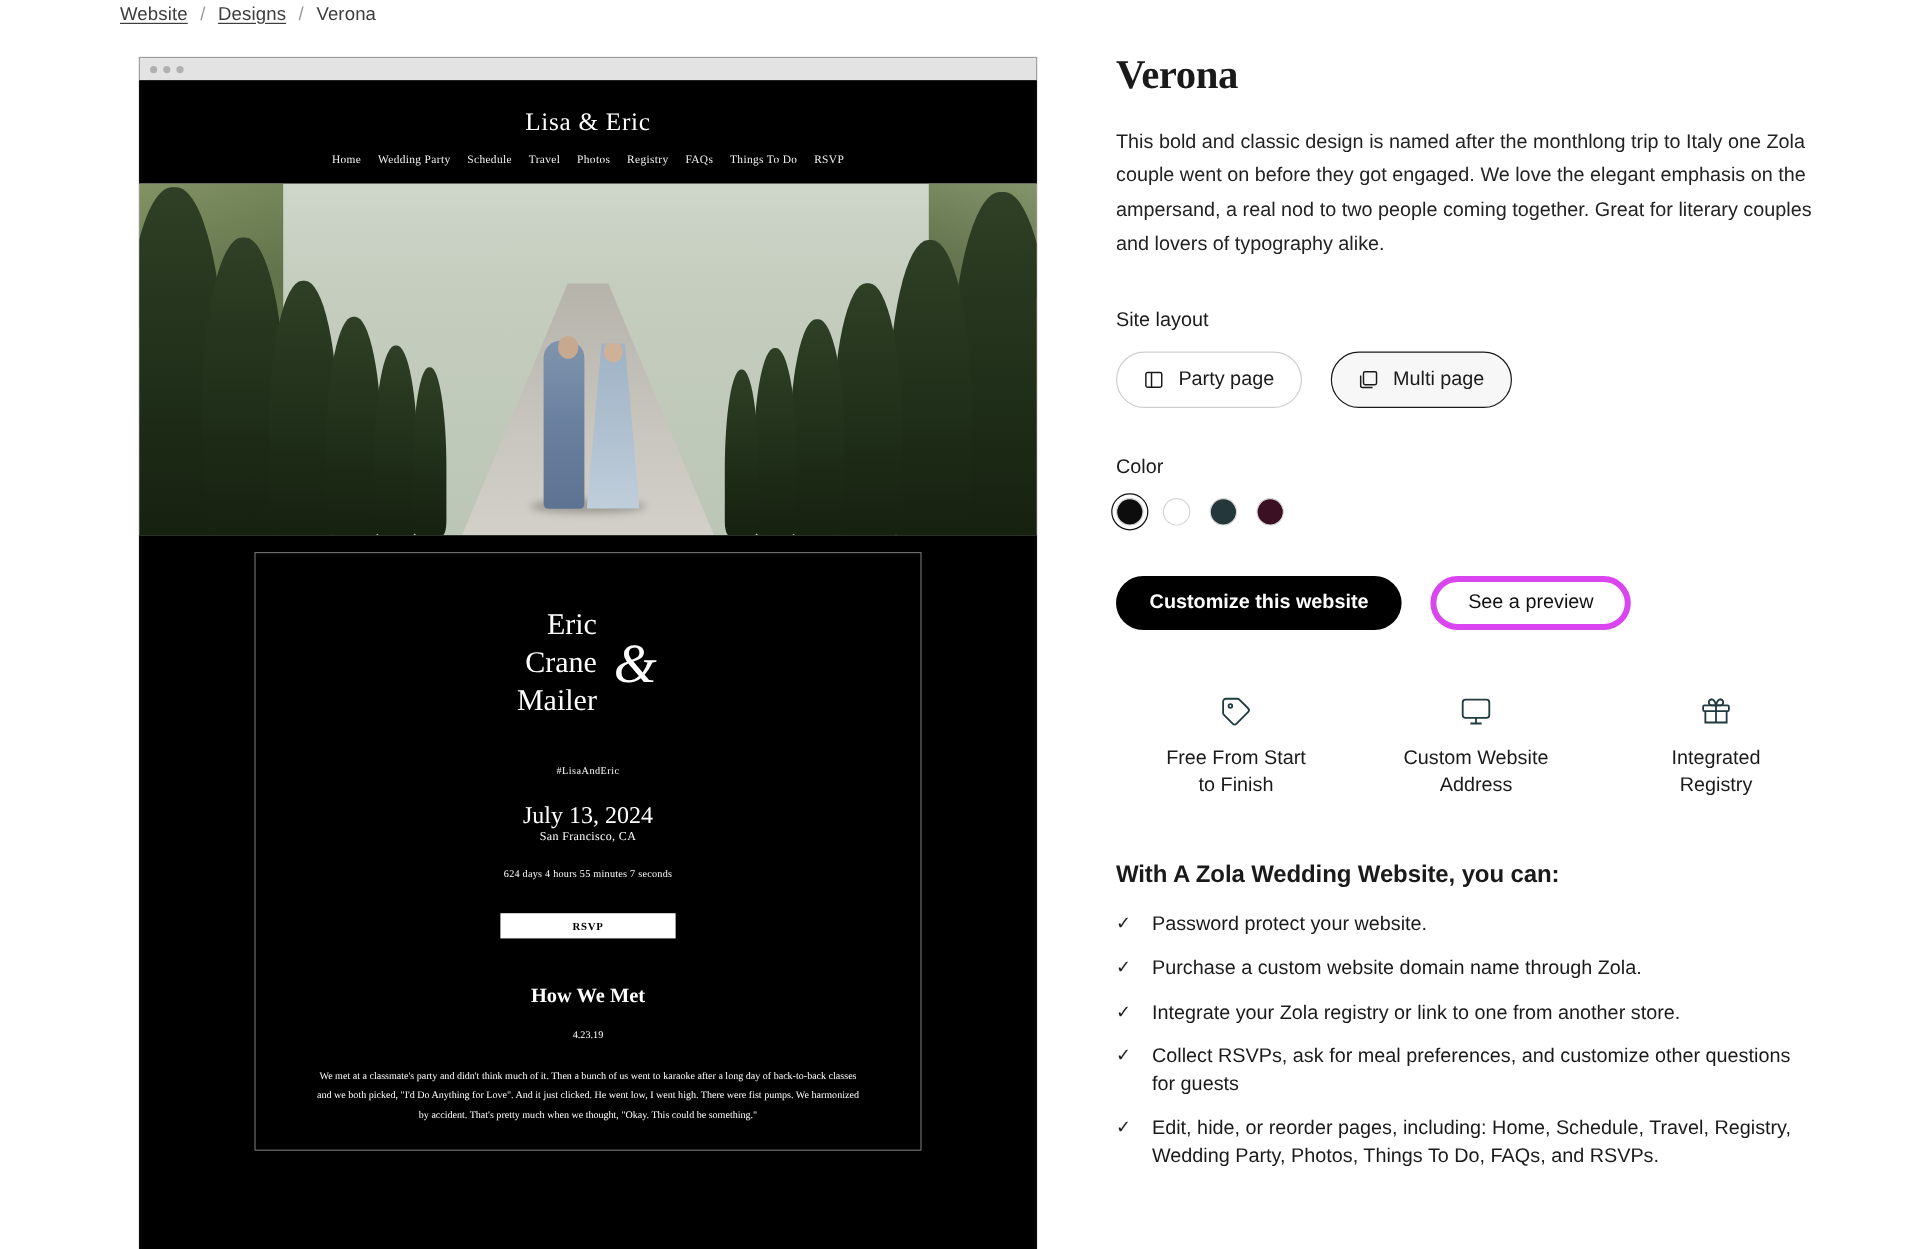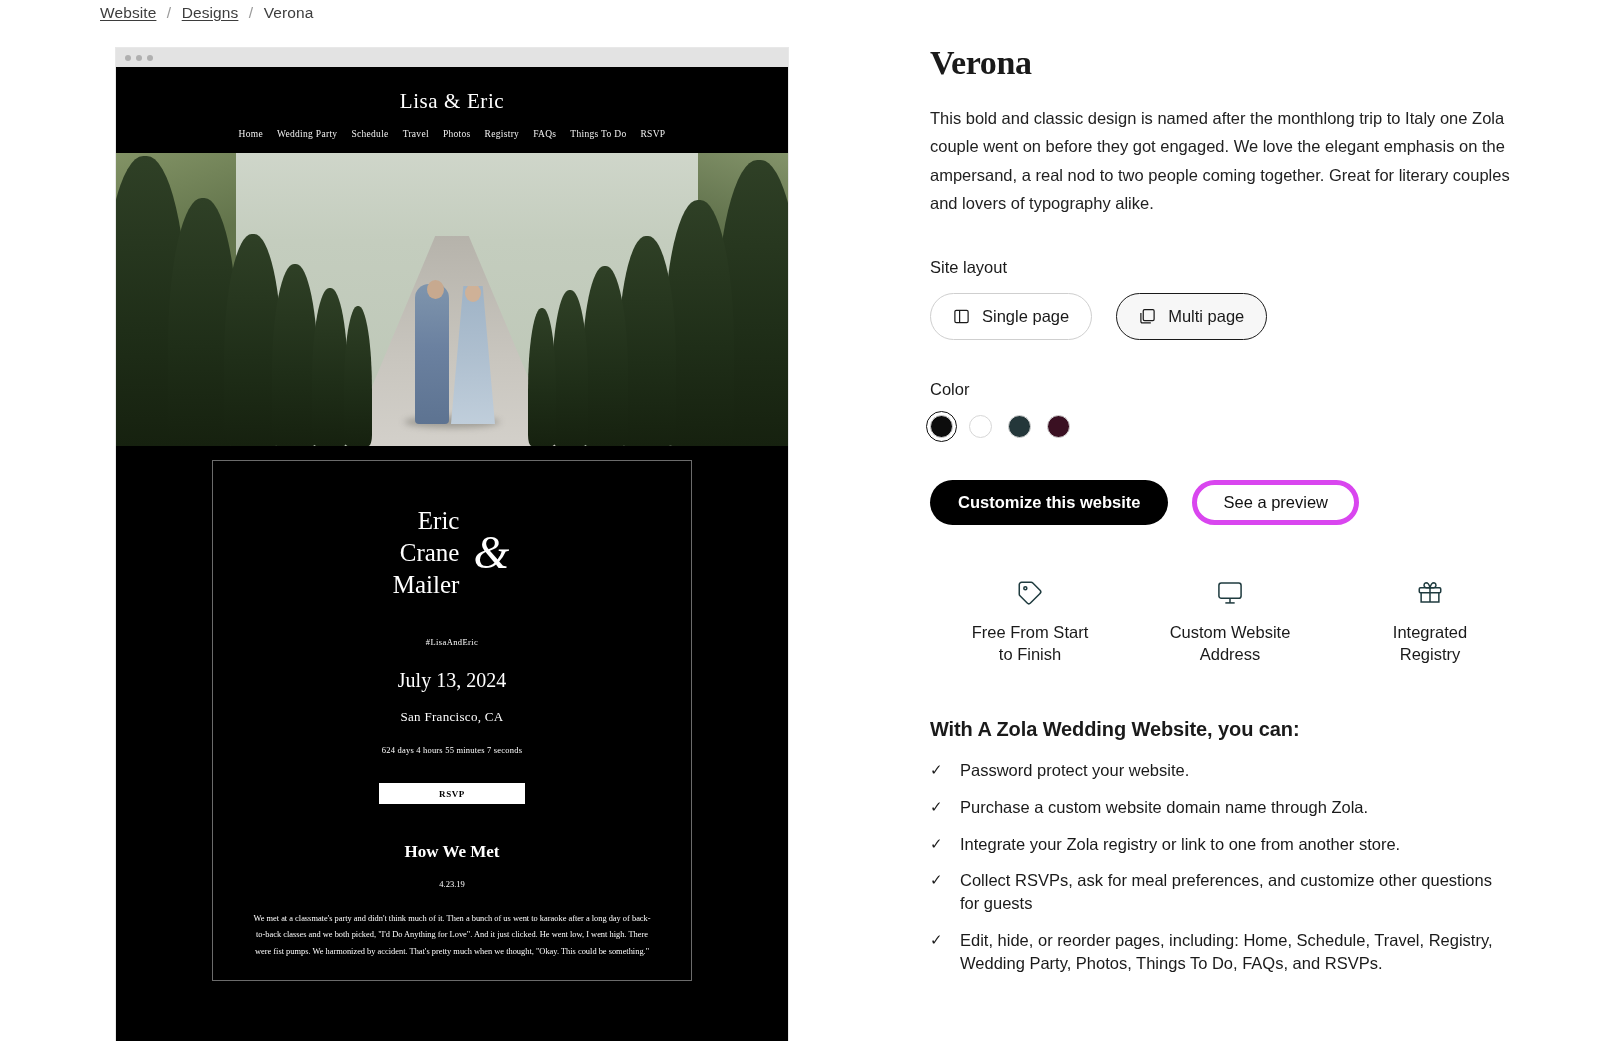--- a/index.html
+++ b/index.html
@@ -30,21 +30,21 @@
     text-underline-offset: 2px;
   }
   .breadcrumb .sep { color: #9a9a9a; margin: 0 6px; }
   .breadcrumb .current { color: #3d3d3d; }
 
   
   .preview-wrap {
     position: absolute;
     left: 116px;
     top: 48px;
-    width: 672px;
+    width: 748px;
     height: 993px;
     background: #000;
     overflow: hidden;
     box-shadow: 0 0 0 1px #e8e8e8;
   }
   .browser-bar {
     height: 19px;
     background: #e3e3e3;
     display: flex;
     align-items: center;
@@ -170,21 +170,21 @@
   }
   .names .left { text-align: right; }
   .amp {
     font-size: 46px;
     font-style: italic;
     line-height: .9;
     padding: 0 2px;
   }
   .hashtag { margin-top: 36px; font-size: 8.5px; letter-spacing: .4px; }
   .wdate { margin-top: 22px; font-size: 20px; }
-  .wloc { margin-top: 17px; font-size: 13px; letter-spacing: .3px; }
+  .wloc { font-size: 10px; letter-spacing: .3px; }
   .countdown { margin-top: 20px; font-size: 8.5px; letter-spacing: .2px; }
   .rsvp-btn {
     margin: 28px auto 0;
     width: 146px; height: 21px;
     background: #fff; color: #000;
     font-family: "Liberation Serif", serif;
     font-size: 9px; font-weight: bold;
     letter-spacing: .6px;
     display: flex; align-items: center; justify-content: center;
   }
@@ -404,21 +404,21 @@
 
     <div class="section-label">Site layout</div>
     <div class="layout-row">
       <button class="layout-btn">
         <span>
           <svg width="17" height="17" viewBox="0 0 18 18" fill="none" stroke="#1a1a1a" stroke-width="1.3">
             <rect x="2" y="2.5" width="14" height="13" rx="1.5"></rect>
             <line x1="7" y1="2.5" x2="7" y2="15.5"></line>
           </svg>
         </span>
-        <span>Single page</span>
+        <span>Party page</span>
       </button>
       <button class="layout-btn selected">
         <span>
           <svg width="17" height="17" viewBox="0 0 18 18" fill="none" stroke="#1a1a1a" stroke-width="1.3">
             <rect x="4.5" y="1.8" width="11.5" height="11.5" rx="1.4"></rect>
             <path d="M12.5 15.8H3.4A1.4 1.4 0 0 1 2 14.4V5.3"></path>
           </svg>
         </span>
         <span>Multi page</span>
       </button>

